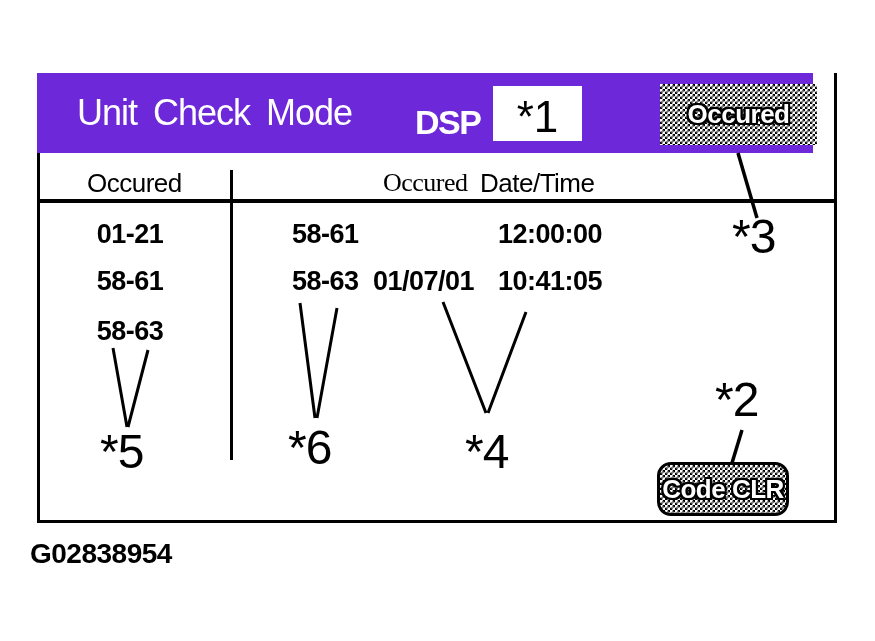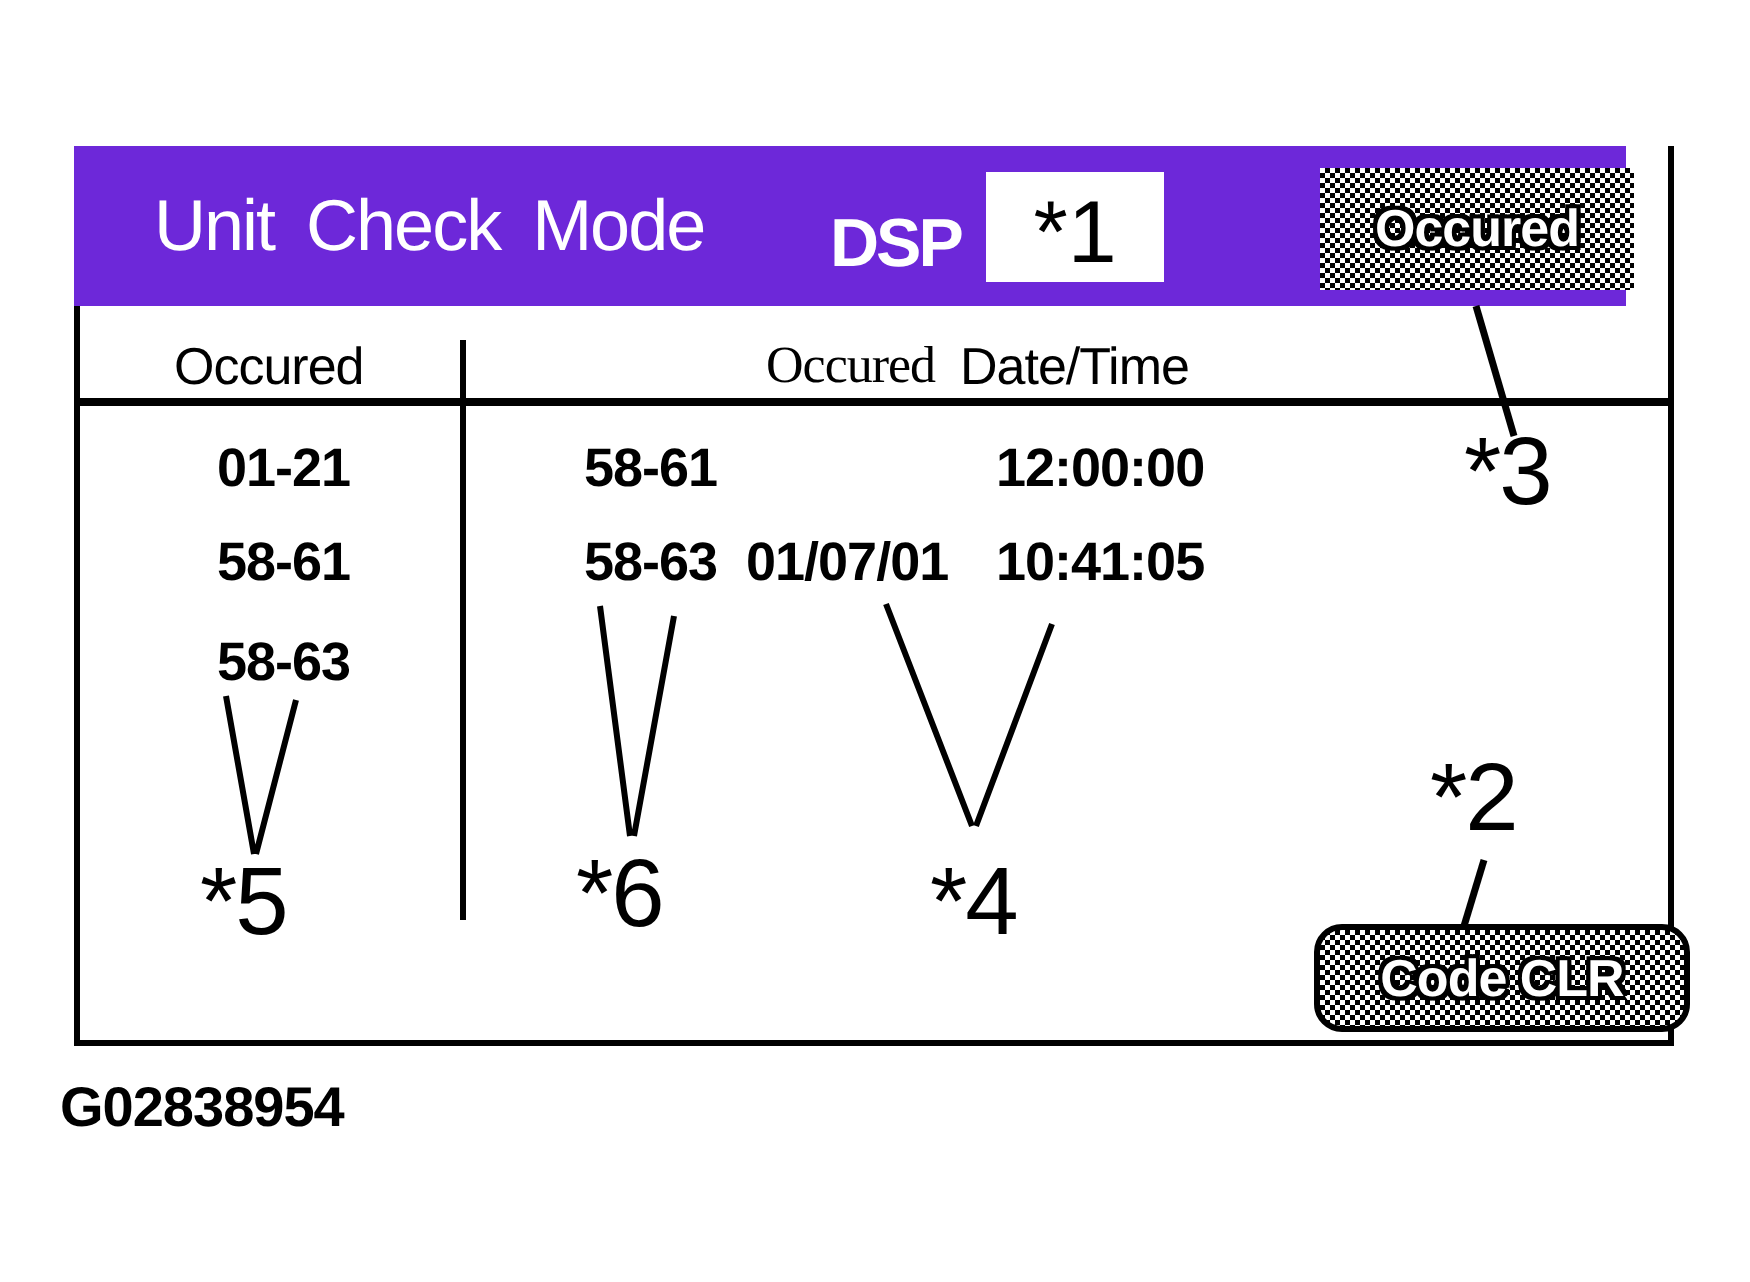--- a/index.html
+++ b/index.html
@@ -31,38 +31,38 @@
     background-size:5px 5px;
   }
   .btn-label{
     color:#fff;font-weight:bold;white-space:nowrap;
     text-shadow:-2px 0 #000,2px 0 #000,0 -2px #000,0 2px #000,
                 -2px -2px #000,2px 2px #000,-2px 2px #000,2px -2px #000;
   }
   #service-btn{left:623px;top:11px;width:157px;height:61px;display:flex;align-items:center;justify-content:center;}
   #service-btn .btn-label{font-size:26px;letter-spacing:-0.5px;}
   #codeclr-btn{
-    left:657px;top:462px;width:188px;height:54px;
+    left:657px;top:462px;width:132px;height:54px;
     box-sizing:border-box;border:3px solid #000;border-radius:14px;
     display:flex;align-items:center;justify-content:center;
   }
   #codeclr-btn .btn-label{font-size:26px;letter-spacing:-0.5px;}
 
   
   .col-head{top:170px;font-size:26px;letter-spacing:-0.5px;line-height:26px;white-space:nowrap;}
   #head-current{left:87px;width:92px;text-align:center;}
   #head-memory{left:282px;}
   #head-occured{left:383px;font-family:Liberation Serif, serif;}
   #head-datetime{left:480px;}
   #header-underline{left:37px;top:199px;width:800px;height:4px;background:#000;}
   #column-divider{left:230px;top:170px;width:3px;height:290px;background:#000;}
 
   
   .cell{font-size:27px;font-weight:bold;letter-spacing:-0.5px;line-height:27px;white-space:nowrap;}
-  .cur{left:85px;width:90px;text-align:right;}
+  .cur{left:85px;width:90px;text-align:center;}
   .mem-code{left:292px;}
   .mem-date{left:373px;}
   .mem-time{left:498px;text-align:right;}
   .row1{top:221px;}
   .row2{top:268px;}
   .row3{top:318px;}
 
   
   .callout{font-size:48px;line-height:48px;letter-spacing:-1px;white-space:nowrap;}
   #callout-5{left:100px;top:428px;}

